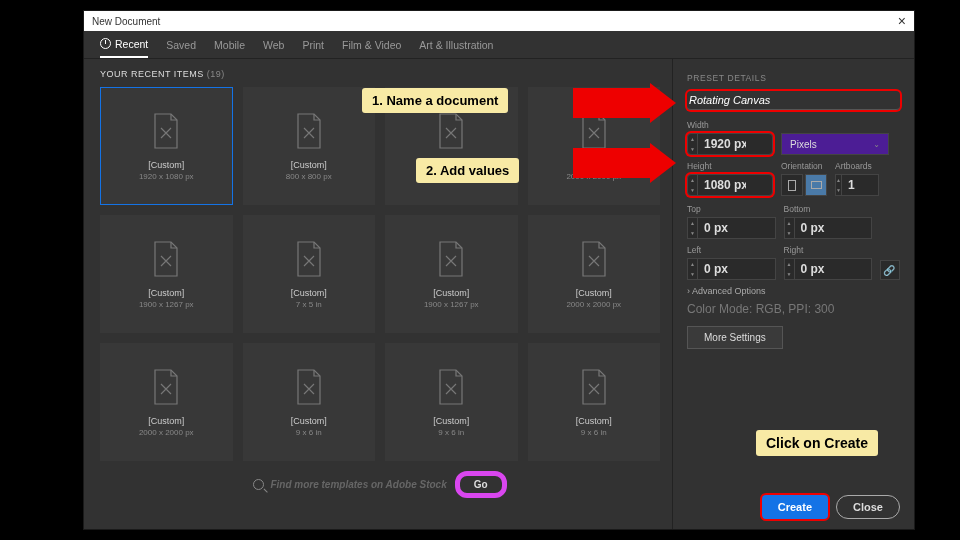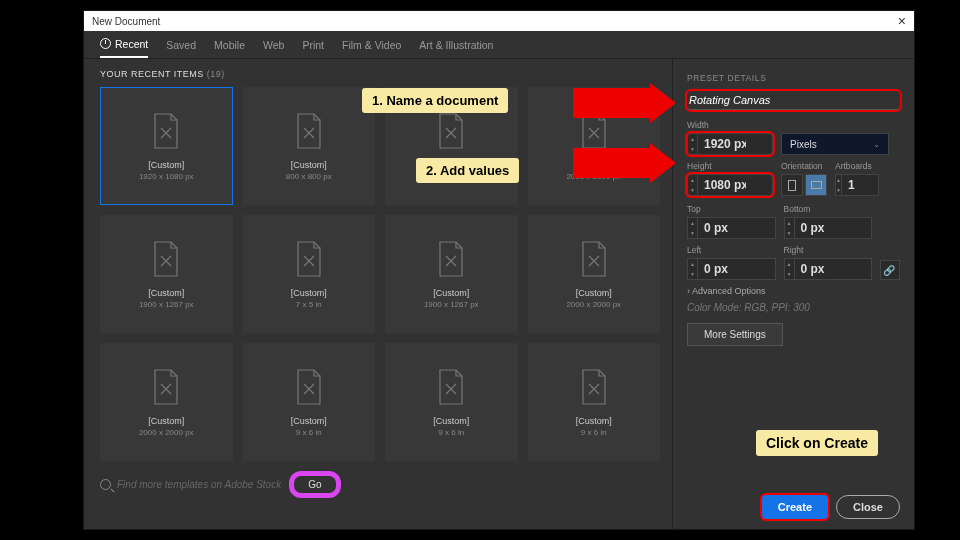--- a/index.html
+++ b/index.html
@@ -15,47 +15,47 @@
 .main { display: flex; height: calc(100% - 48px); }
 .left { flex: 1; padding: 10px 12px 6px 16px; overflow: hidden; position: relative; }
 .section-header { font-size: 9px; letter-spacing: 0.5px; color: #ddd; margin-bottom: 8px; }
 .grid { display: grid; grid-template-columns: repeat(4, 1fr); gap: 10px; }
 .card { background: #383838; height: 118px; display: flex; flex-direction: column; align-items: center; justify-content: center; cursor: pointer; border: 1px solid transparent; }
 .card.selected { border: 1.5px solid #1473e6; }
 .card .doc-icon { width: 30px; height: 38px; position: relative; margin-bottom: 10px; }
 .doc-icon svg { width: 100%; height: 100%; }
 .card .label { font-size: 9px; color: #ccc; }
 .card .dims { font-size: 8px; color: #888; margin-top: 2px; }
-.search-row { display:flex; align-items:center; justify-content:flex-start; gap:8px; margin-top:10px; }
+.search-row { display:flex; align-items:center; justify-content:center; gap:8px; margin-top:10px;font-weight:bold; }
 .search-box { display:flex; align-items:center; gap:6px; color:#666; font-size:10px; }
 .mag { width:11px; height:11px; border:1.4px solid #888; border-radius:50%; position:relative; }
 .mag::after { content:""; position:absolute; width:5px; height:1.4px; background:#888; transform:rotate(45deg); left:9px; top:10px; }
 .go-btn { border:5px solid #d946ef; border-radius:12px; padding:3px 14px; font-size:10px; color:#ddd; cursor:pointer; }
 .right { width: 242px; background: #323232; border-left: 1px solid #222; padding: 14px 14px 10px 14px; font-size: 9px; color: #bbb; display:flex; flex-direction:column; }
 .right-header { font-size: 8.5px; letter-spacing: 0.6px; color: #888; margin-bottom: 8px; }
 .doc-name { width: 100%; background: transparent; border: none; border-bottom: 1px solid #555; color: #fff; font-size: 11px; padding: 3px 2px; margin-bottom: 10px; font-style: italic; }
 .row { display: flex; gap: 8px; margin-bottom: 8px; }
 .field { display: flex; flex-direction: column; gap: 3px; }
 .field label { font-size: 8.5px; color: #999; }
 .num-input { display: flex; align-items: center; background: #2a2a2a; border: 1px solid #444; height: 22px; }
 .num-input .arrows { width: 10px; display:flex; flex-direction:column; height:100%; border-right:1px solid #444;}
 .num-input .arrows span{flex:1;display:flex;align-items:center;justify-content:center;font-size:5px;color:#888;}
 .num-input input { background: transparent; border: none; color: #ddd; font-size: 12px; padding: 0 6px; width: 54px; font-weight: bold; }
-.select { background: #0f172a; border: 1px solid #444; height: 22px; display:flex; align-items:center; justify-content:space-between; padding:0 8px; font-size:10px; color:#ddd; width:108px; cursor:pointer;}
+.select { background: #4c1d95; border: 1px solid #444; height: 22px; display:flex; align-items:center; justify-content:space-between; padding:0 8px; font-size:10px; color:#ddd; width:108px; cursor:pointer;}
 .chev { font-size:8px; color:#888; }
 .orient-btns { display:flex; gap:2px; }
 .orient-btn { width:22px; height:22px; background:#2a2a2a; border:1px solid #444; display:flex; align-items:center; justify-content:center; cursor:pointer; }
 .orient-btn.active { background:#4a7aa8; }
 .orient-ico { border:1.2px solid #aaa; }
 .orient-ico.p { width:8px; height:11px; }
 .orient-ico.l { width:11px; height:8px; }
 .bleed-grid { display:grid; grid-template-columns: 1fr 1fr auto; gap: 6px 8px; align-items:end;}
 .link-btn { width:20px; height:20px; background:#2a2a2a; border:1px solid #444; display:flex; align-items:center; justify-content:center; font-size:10px; color:#aaa; cursor:pointer;}
 .adv { font-size:9px; color:#aaa; margin-top:6px; cursor:pointer; }
-.colormode { font-size:10px; color:#777; margin-top:6px;font-style:italic; }
+.colormode { font-size:12px; color:#777; margin-top:6px; }
 .more-btn { background:#3a3a3a; border:1px solid #555; color:#ddd; font-size:10px; padding:5px 16px; margin-top:10px; cursor:pointer; width:fit-content;}
 .footer-btns { display:flex; gap:8px; justify-content:flex-end; margin-top:auto; }
 .btn { border-radius:14px; padding:5px 16px; font-size:11px; font-weight:700; cursor:pointer; }
 .btn-primary { background:#1473e6; color:#fff; border:none; }
 .btn-secondary { background:transparent; border:1.5px solid #aaa; color:#ddd; }
 .arrow { position:absolute; pointer-events:none; }
 .arrow-body { background:#e00; height:30px; position:relative; }
 .arrow-head { width:0;height:0;border-top:20px solid transparent;border-bottom:20px solid transparent;border-left:26px solid #e00;position:absolute;right:-25px;top:-5px;}
 .callout { position:absolute; background:#f8eaa5; color:#000; font-weight:700; font-size:13px; padding:5px 10px; border-radius:3px; pointer-events:none; }
 .red-outline { box-shadow: 0 0 0 2px #e00; border-radius:4px; }

